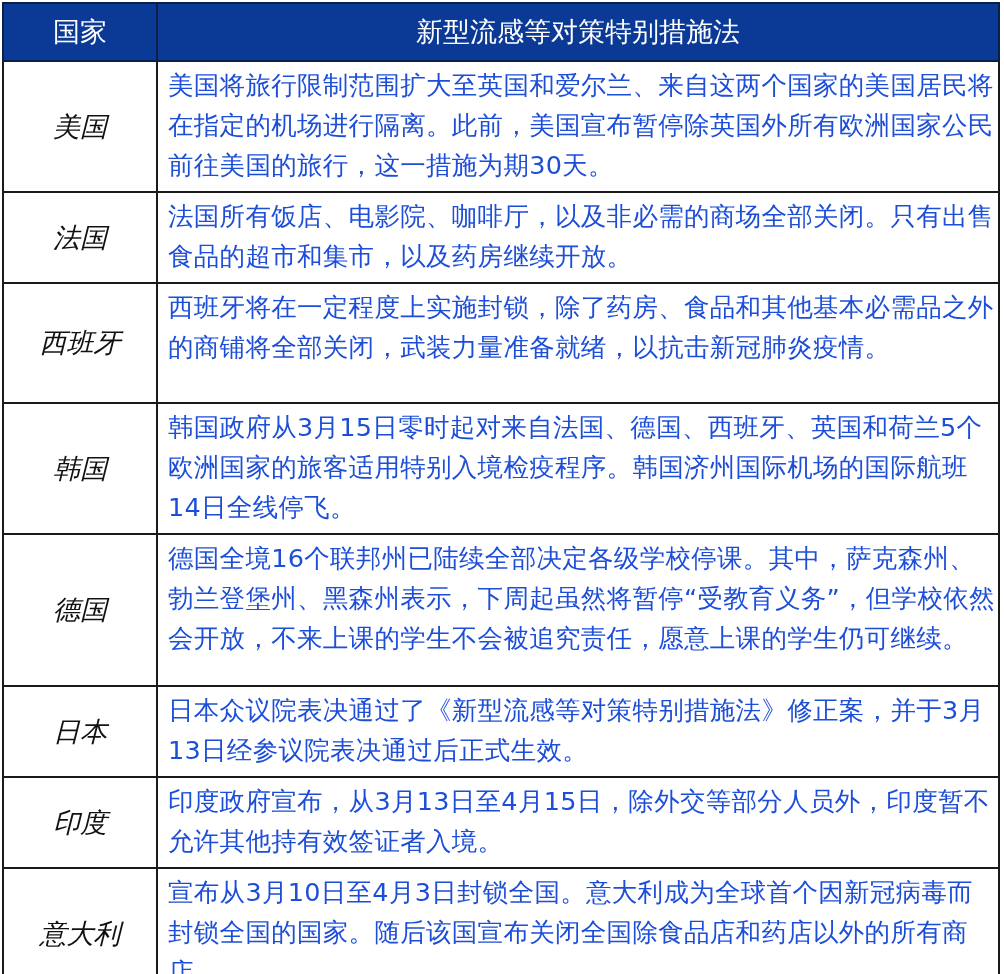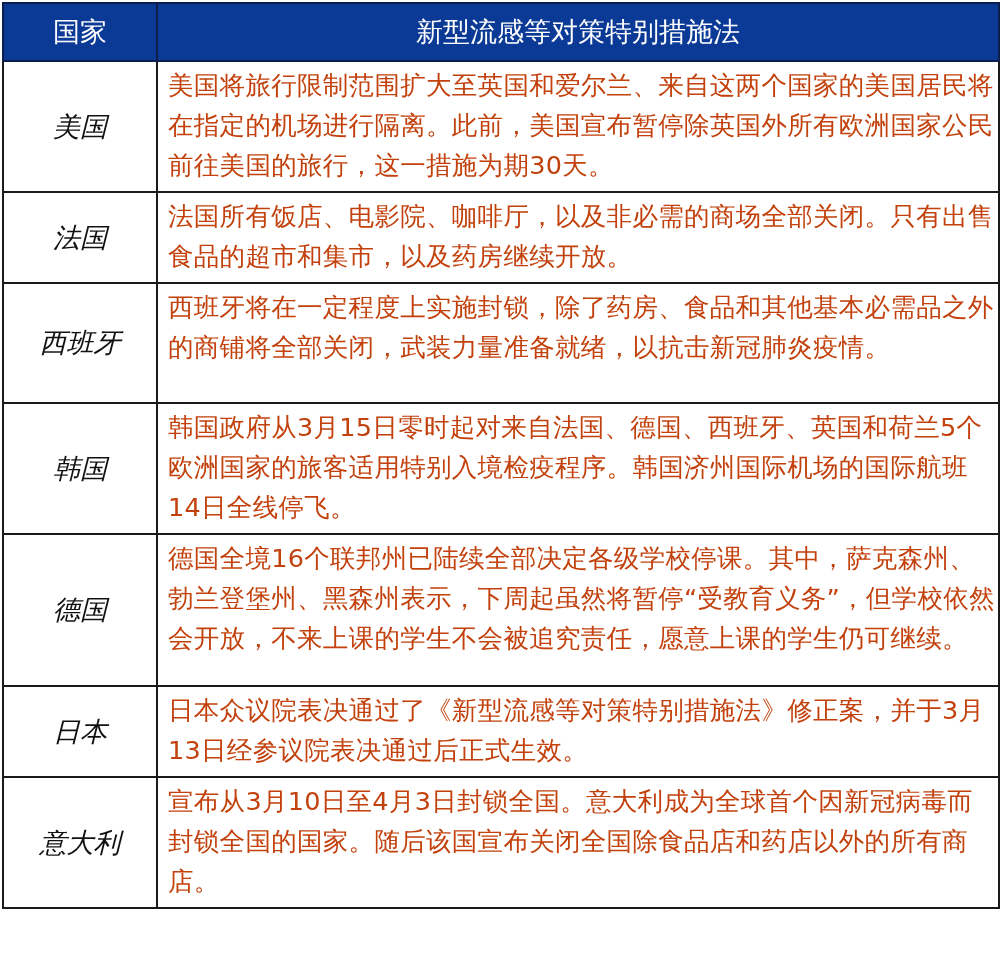--- a/index.html
+++ b/index.html
@@ -29,21 +29,21 @@
     text-align: center;
     vertical-align: middle;
     font-size: 27px;
     color: #111111;
     font-style: italic;
   }
   .tbl td.policy {
     vertical-align: top;
     font-size: 25.5px;
     line-height: 40px;
-    color: #c2410c;
+    color: #1d4ed8;
     padding: 3px 0 6px 10px;
     text-align: left;
     letter-spacing: 0.3px;
   }
 </style>
 </head>
 <body>
 
 <table class="tbl">
   <colgroup>
@@ -74,18 +74,22 @@
       <td class="policy">韩国政府从3月15日零时起对来自法国、德国、西班牙、英国和荷兰5个欧洲国家的旅客适用特别入境检疫程序。韩国济州国际机场的国际航班14日全线停飞。</td>
     </tr>
     <tr style="height:152px">
       <td class="country">德国</td>
       <td class="policy">德国全境16个联邦州已陆续全部决定各级学校停课。其中，萨克森州、勃兰登堡州、黑森州表示，下周起虽然将暂停“受教育义务”，但学校依然会开放，不来上课的学生不会被追究责任，愿意上课的学生仍可继续。</td>
     </tr>
     <tr style="height:90px">
       <td class="country">日本</td>
       <td class="policy">日本众议院表决通过了《新型流感等对策特别措施法》修正案，并于3月13日经参议院表决通过后正式生效。</td>
     </tr>
+    <tr style="height:90px">
+      <td class="country">印度</td>
+      <td class="policy">印度政府宣布，从3月13日至4月15日，除外交等部分人员外，印度暂不允许其他持有效签证者入境。</td>
+    </tr>
     <tr style="height:120px">
       <td class="country">意大利</td>
       <td class="policy">宣布从3月10日至4月3日封锁全国。意大利成为全球首个因新冠病毒而封锁全国的国家。随后该国宣布关闭全国除食品店和药店以外的所有商店。</td>
     </tr>
   </tbody>
 </table>
 
 </body></html>

